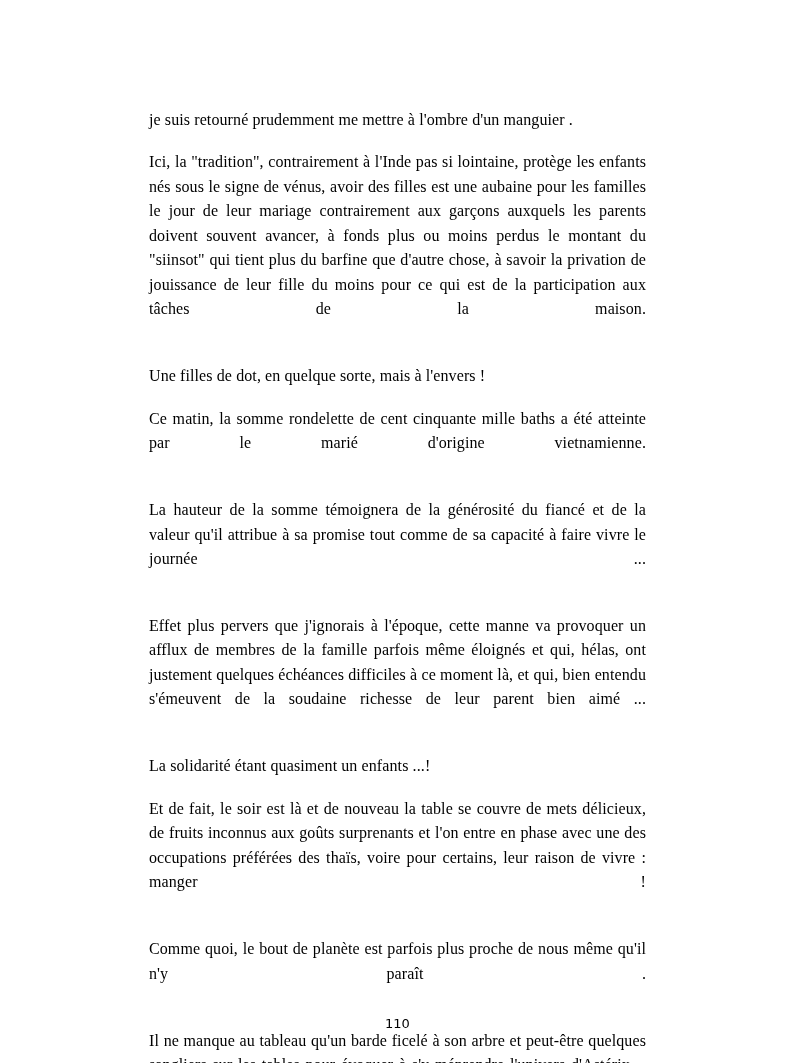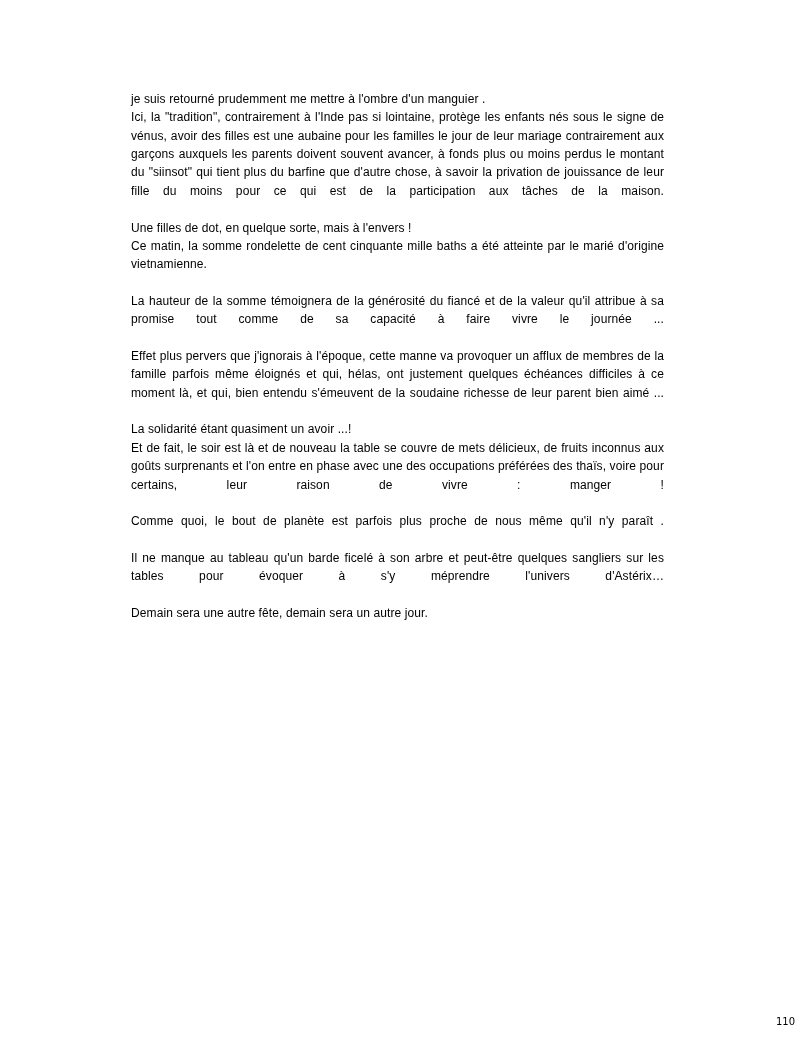--- a/index.html
+++ b/index.html
@@ -18,63 +18,63 @@
     box-sizing: border-box;
     overflow: hidden;
   }
   .content {
     position: absolute;
     left: 131px;
     top: 90px;
     width: 533px;
   }
   .para {
-    margin: 0;
+    margin: 18px;
     padding: 0;
     color: #000000;
-    font-size: 12px;
+    font-size: 16px;
     line-height: 1.53;
     text-align: justify;
     text-justify: inter-word;
-    font-family: Liberation Sans, sans-serif;
+    font-family: Liberation Serif, serif;
     letter-spacing: 0.1px;
   }
   .para::after {
     content: "";
     display: inline-block;
     width: 100%;
   }
   .para.noj {
     text-align: left;
   }
   .para.noj::after {
     content: none;
   }
   .footer {
     position: absolute;
     left: 0;
     top: 1016px;
     width: 795px;
-    text-align: right;
-    font-size: 10px;
+    text-align: center;
+    font-size: 13px;
     color: #000000;
     font-family: "DejaVu Sans", sans-serif;
   }
 </style>
 </head>
 <body>
 
 <div class="page">
   <div class="content">
     <p class="para noj">je suis retourné prudemment me mettre à l'ombre d'un manguier .</p>
     <p class="para">Ici, la "tradition", contrairement à l'Inde pas si lointaine, protège les enfants nés sous le signe de vénus, avoir des filles est une aubaine pour les familles le jour de leur mariage contrairement aux garçons auxquels les parents doivent souvent avancer, à fonds plus ou moins perdus le montant du "siinsot" qui tient plus du barfine que d'autre chose, à savoir la privation de jouissance de leur fille du moins pour ce qui est de la participation aux tâches de la maison.</p>
     <p class="para noj">Une filles de dot, en quelque sorte, mais à l'envers !</p>
     <p class="para">Ce matin, la somme rondelette de cent cinquante mille baths a été atteinte par le marié d'origine vietnamienne.</p>
     <p class="para">La hauteur de la somme témoignera de la générosité du fiancé et de la valeur qu'il attribue à sa promise tout comme de sa capacité à faire vivre le journée ...</p>
     <p class="para">Effet plus pervers que j'ignorais à l'époque, cette manne va provoquer un afflux de membres de la famille parfois même éloignés et qui, hélas, ont justement quelques échéances difficiles à ce moment là, et qui, bien entendu s'émeuvent de la soudaine richesse de leur parent bien aimé ...</p>
-    <p class="para noj">La solidarité étant quasiment un avoir ...!</p>
+    <p class="para noj">La solidarité étant quasiment un enfants ...!</p>
     <p class="para">Et de fait, le soir est là et de nouveau la table se couvre de mets délicieux, de fruits inconnus aux goûts surprenants et l'on entre en phase avec une des occupations préférées des thaïs, voire pour certains, leur raison de vivre : manger !</p>
     <p class="para">Comme quoi, le bout de planète est parfois plus proche de nous même qu'il n'y paraît .</p>
     <p class="para">Il ne manque au tableau qu'un barde ficelé à son arbre et peut-être quelques sangliers sur les tables pour évoquer à s'y méprendre l'univers d'Astérix…</p>
     <p class="para noj">Demain sera une autre fête, demain sera un autre jour.</p>
   </div>
   <div class="footer">110</div>
 </div>
 
 </body></html>

